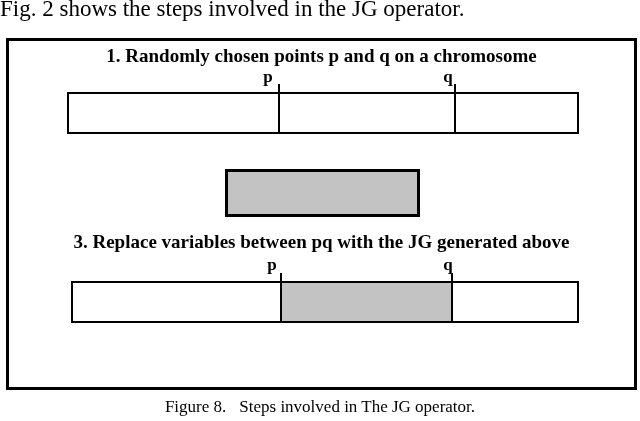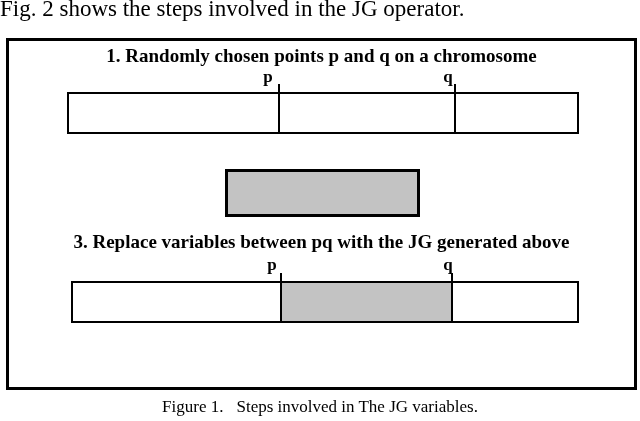--- a/index.html
+++ b/index.html
@@ -162,16 +162,16 @@
   <div id="q-label-3" class="abs pq-label">q</div>
 
   <div id="tick-p-3" class="abs tick"></div>
   <div id="tick-q-3" class="abs tick"></div>
 
   <div id="chromosome-bar-3" class="abs chromosome-bar">
     <div id="jg-segment" style="background: rgb(195, 195, 195);"></div>
   </div>
 
   <div id="figure-caption" class="abs">
-    <span id="caption-figure-label">Figure 1.</span><span>Steps involved in The JG variables.</span>
+    <span id="caption-figure-label">Figure 8.</span><span>Steps involved in The JG operator.</span>
   </div>
 
 </div>
 
 </body></html>

